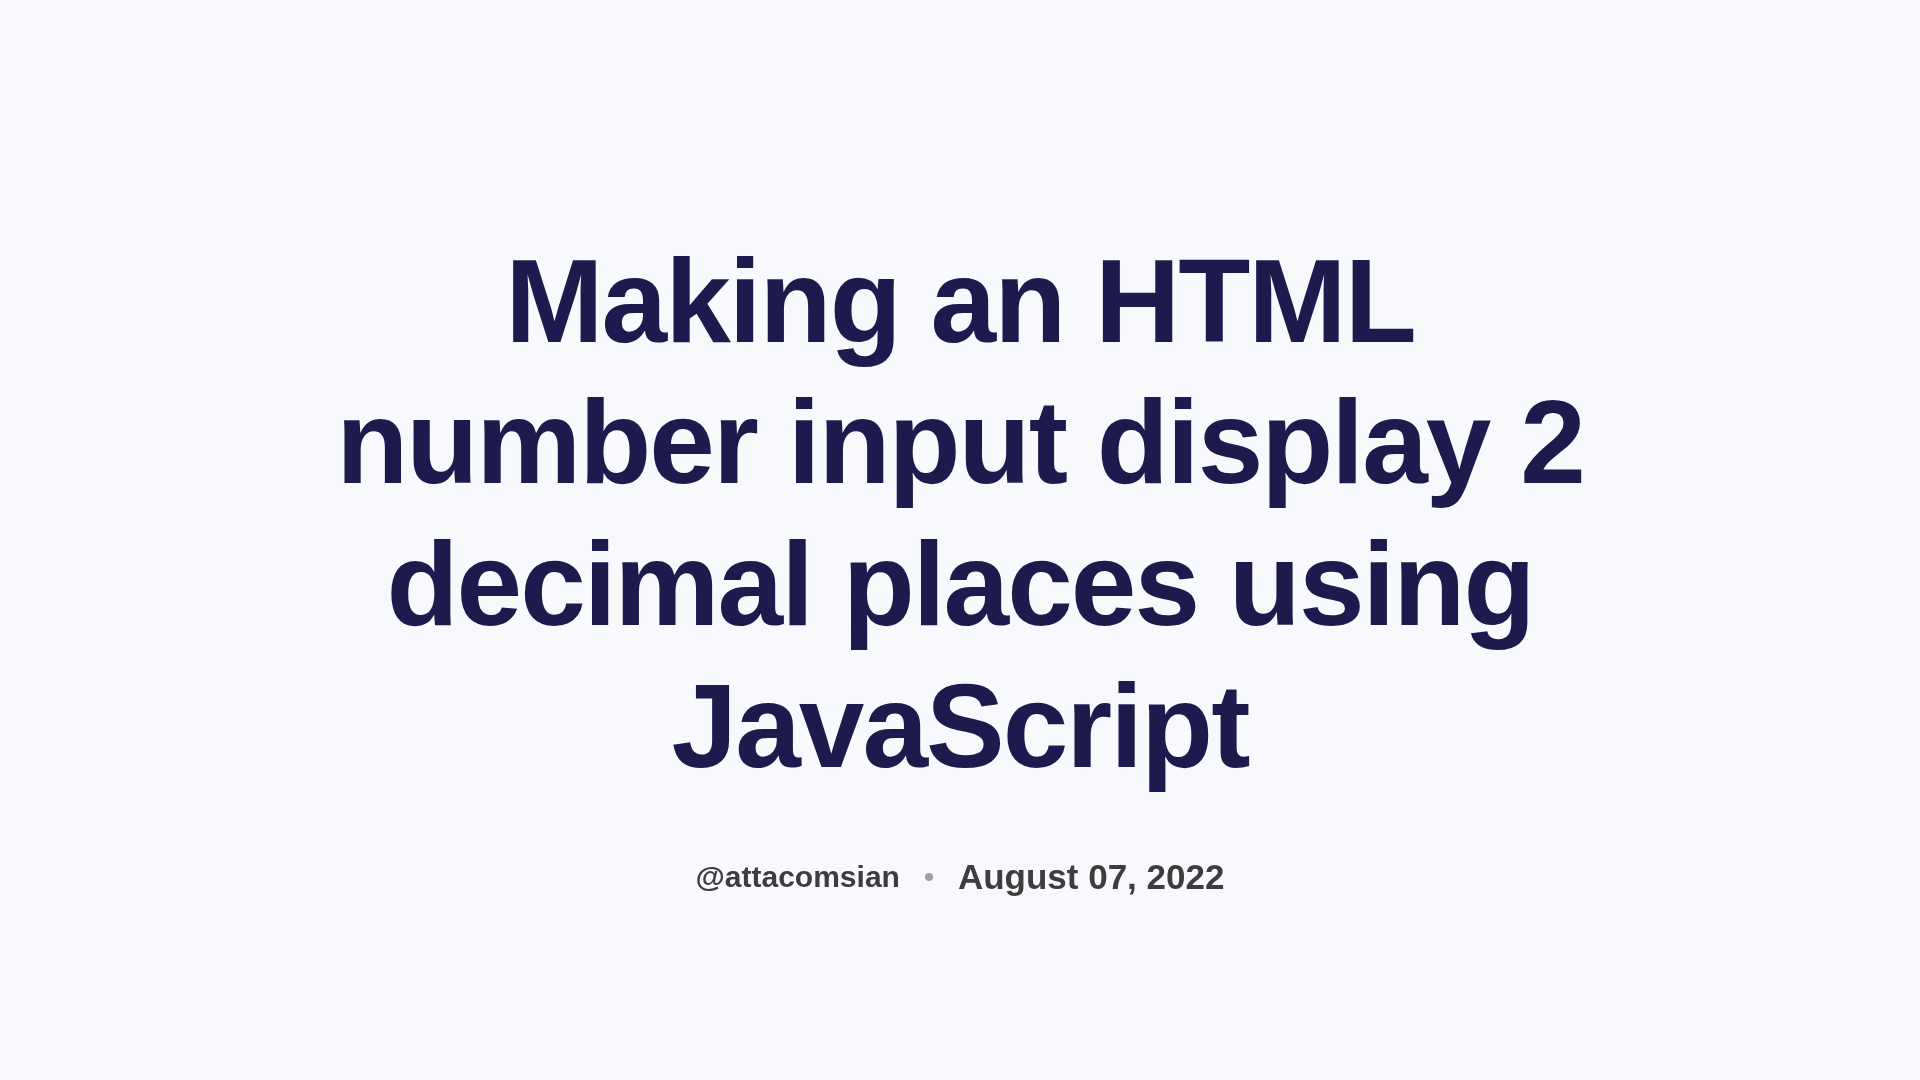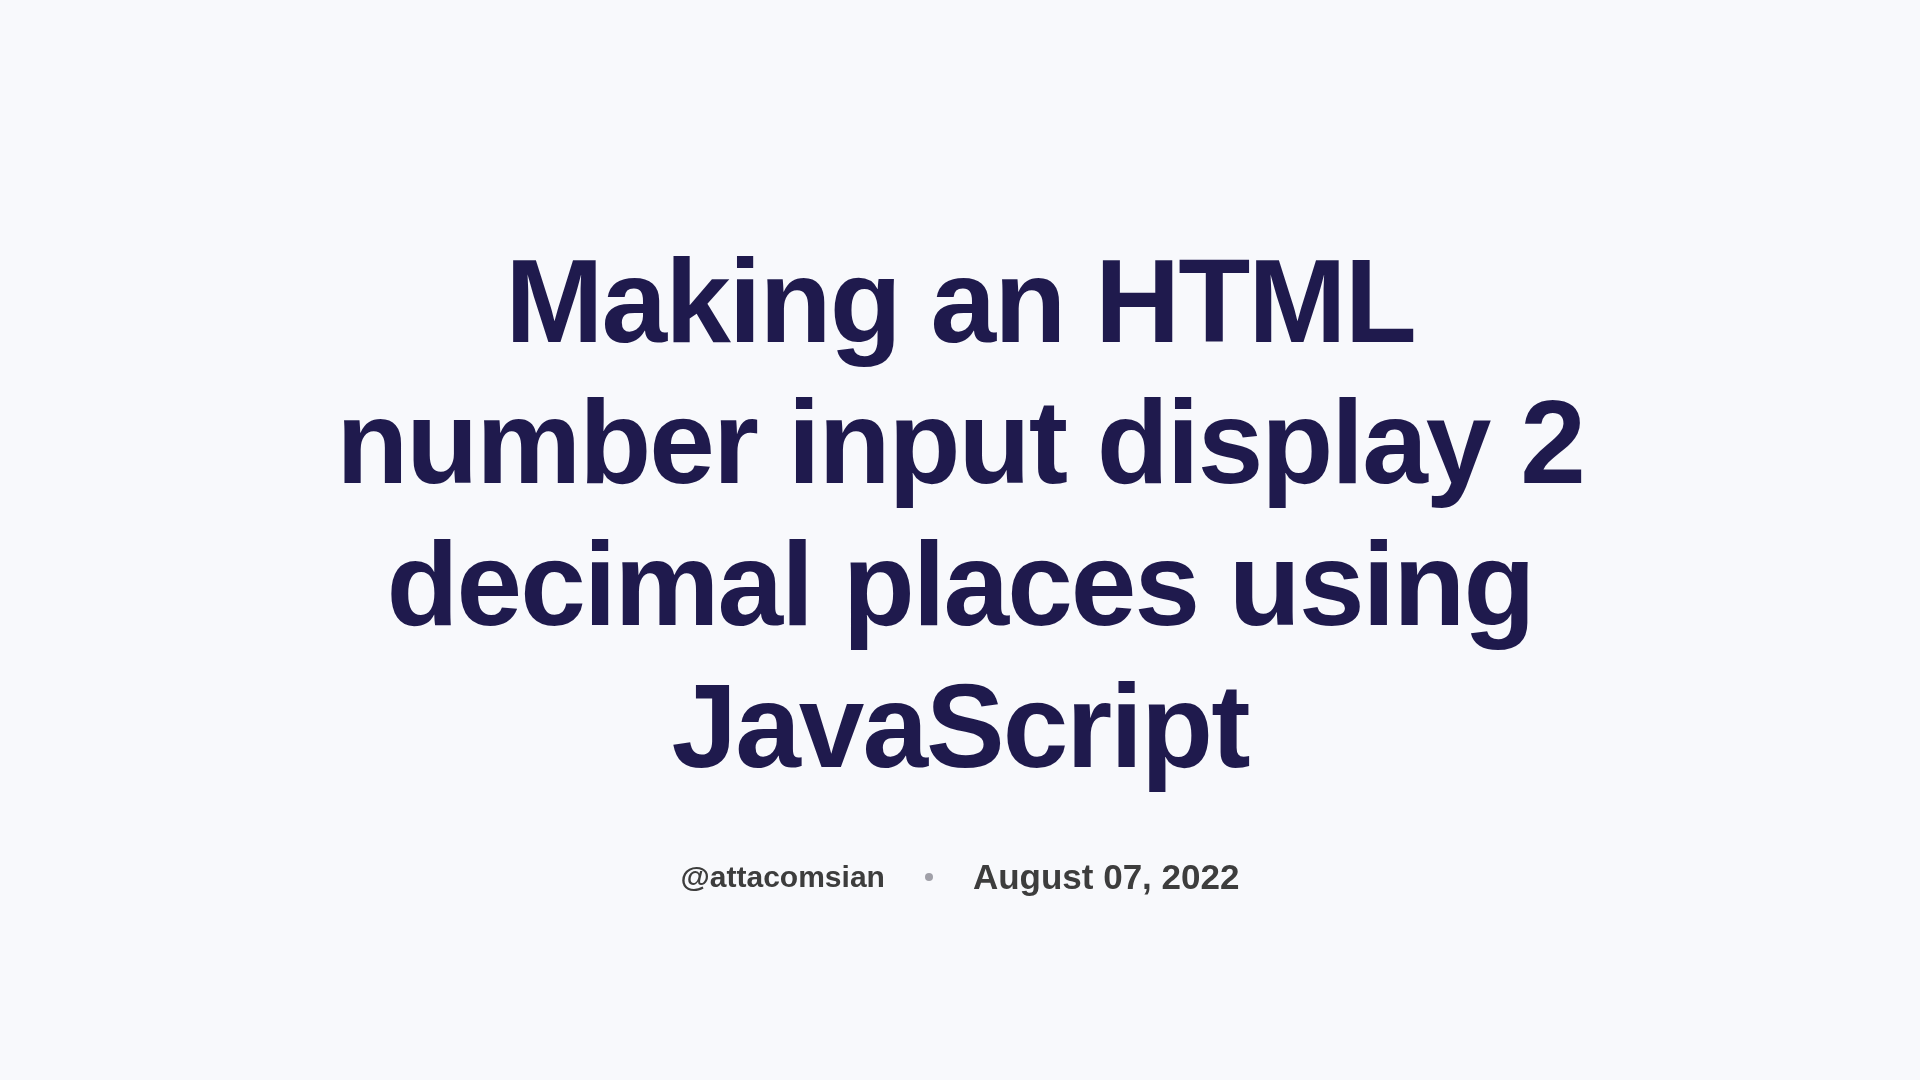--- a/index.html
+++ b/index.html
@@ -24,21 +24,21 @@
       font-weight: 800;
       line-height: 1.2;
       text-align: center;
       max-width: 1340px;
       letter-spacing: -2px;
       margin-top: 48px;
     }
     .meta {
       display: flex;
       align-items: center;
-      gap: 40px;
+      gap: 25px;
       margin-top: 60px;
     }
     .author {
       color: #3d3d3d;
       font-size: 30px;
       font-weight: 700;
     }
     .separator {
       width: 8px;
       height: 8px;

